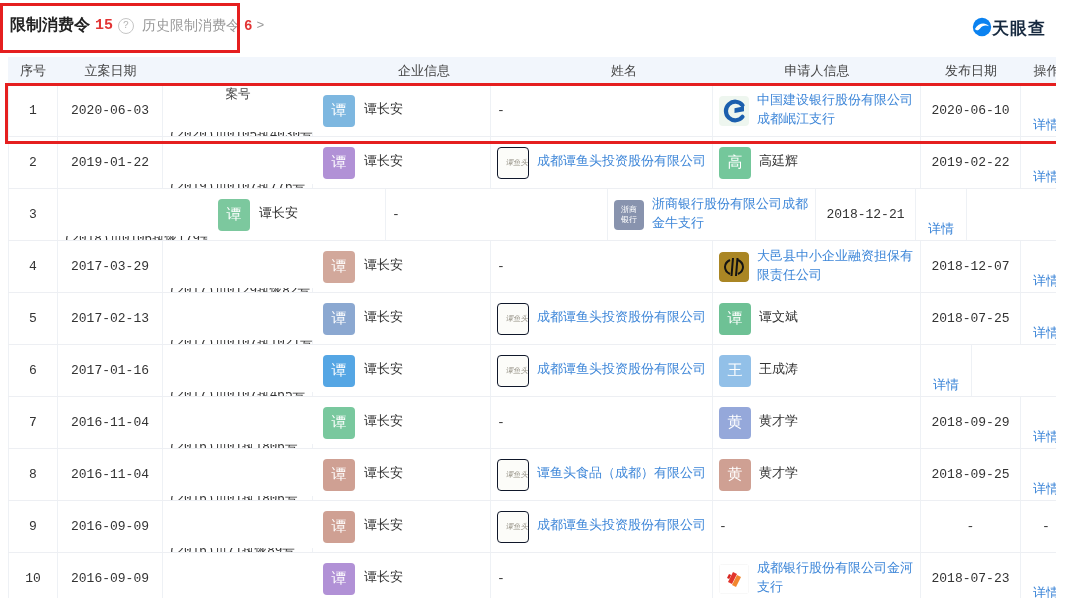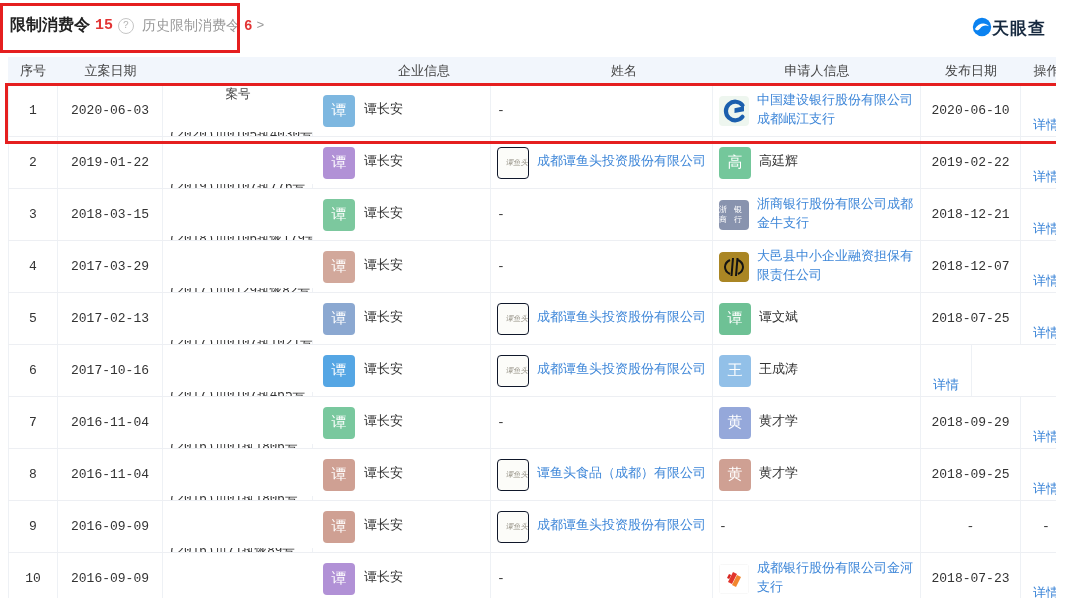--- a/index.html
+++ b/index.html
@@ -38,21 +38,21 @@
   .c5{width:208px;padding-left:6px;gap:8px;}
   .c6{width:100px;justify-content:center;}
   .c7{width:51px;justify-content:center;}
   .th.c0,.th.c1,.th.c2,.th.c3,.th.c4,.th.c5,.th.c6,.th.c7{display:flex;justify-content:center;padding-left:0;border:none;background:transparent;}
 
   .avatar{width:32px;height:32px;flex:0 0 32px;border-radius:4px;color:#fff;font-size:15px;
     display:flex;align-items:center;justify-content:center;}
   .logo{width:30px;height:30px;flex:0 0 30px;border-radius:4px;display:flex;align-items:center;
     justify-content:center;overflow:hidden;}
   .logo.ccb{background:#eef6ef;}
-  .logo.zheshang{background:#8893ae;flex-direction:row;color:#fff;font-size:8px;line-height:1.15;}
+  .logo.zheshang{background:#8893ae;flex-direction:column;color:#fff;font-size:8px;line-height:1.15;}
   .logo.tanyutou{background:#fcfcf9;border:1px solid #0f172a;color:#99958a;font-size:7.5px;font-style:italic;justify-content:flex-end;}
   .link{color:#3d86d8;line-height:1.45;cursor:pointer;}
   .detail-link{color:#3d86d8;cursor:pointer;margin-top:28px;}
   .cell-text{line-height:1.45;}
 </style>
 </head>
 <body>
 
 <div id="app">
 
@@ -130,21 +130,20 @@
             <span class="avatar" style="background: rgb(116, 199, 155);">高</span>
             <span class="cell-text">高廷辉</span>
           </div>
           <div class="td c6">2019-02-22</div>
           <div class="td c7">
             <span class="detail-link">详情</span>
           </div>
         </div>
         <div class="tr">
           <div class="td c0">3</div>
-          <div class="td c1">2018-03-15</div>
           <div class="td c2">(2018)川0106执恢179号</div>
           <div class="td c3">
             <span class="avatar" style="background: rgb(124, 200, 158);">谭</span>
             <span class="cell-text">谭长安</span>
           </div>
           <div class="td c4">-</div>
           <div class="td c5">
             <span class="logo zheshang">
               <span>浙商</span>
               <span>银行</span>
@@ -200,21 +199,21 @@
             <span class="avatar" style="background: rgb(110, 193, 149);">谭</span>
             <span class="cell-text">谭文斌</span>
           </div>
           <div class="td c6">2018-07-25</div>
           <div class="td c7">
             <span class="detail-link">详情</span>
           </div>
         </div>
         <div class="tr">
           <div class="td c0">6</div>
-          <div class="td c1">2017-10-16</div>
+          <div class="td c1">2017-01-16</div>
           <div class="td c2">(2017)川0107执465号</div>
           <div class="td c3">
             <span class="avatar" style="background: rgb(85, 166, 228);">谭</span>
             <span class="cell-text">谭长安</span>
           </div>
           <div class="td c4">
             <span class="logo tanyutou">
               <span>谭鱼头</span>
             </span>
             <span class="link cell-text">成都谭鱼头投资股份有限公司</span>

